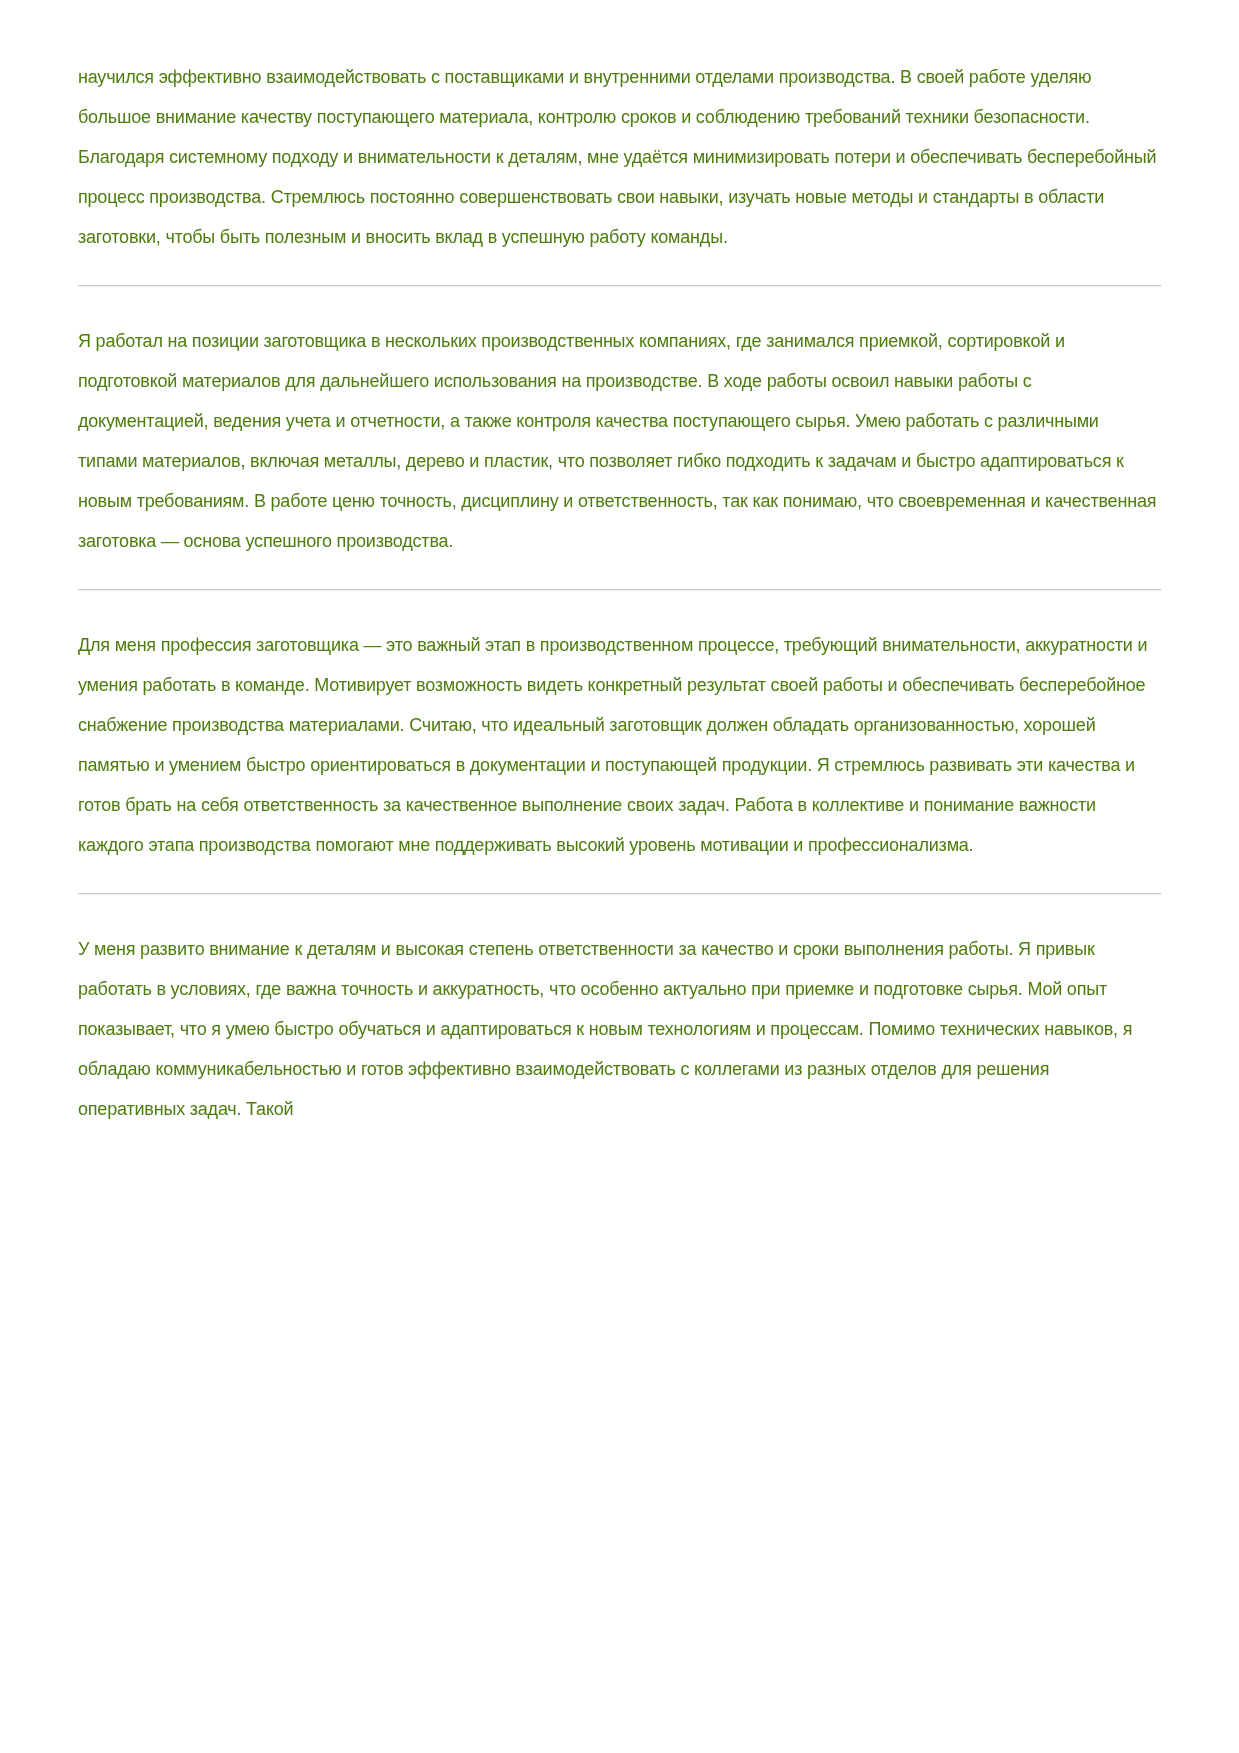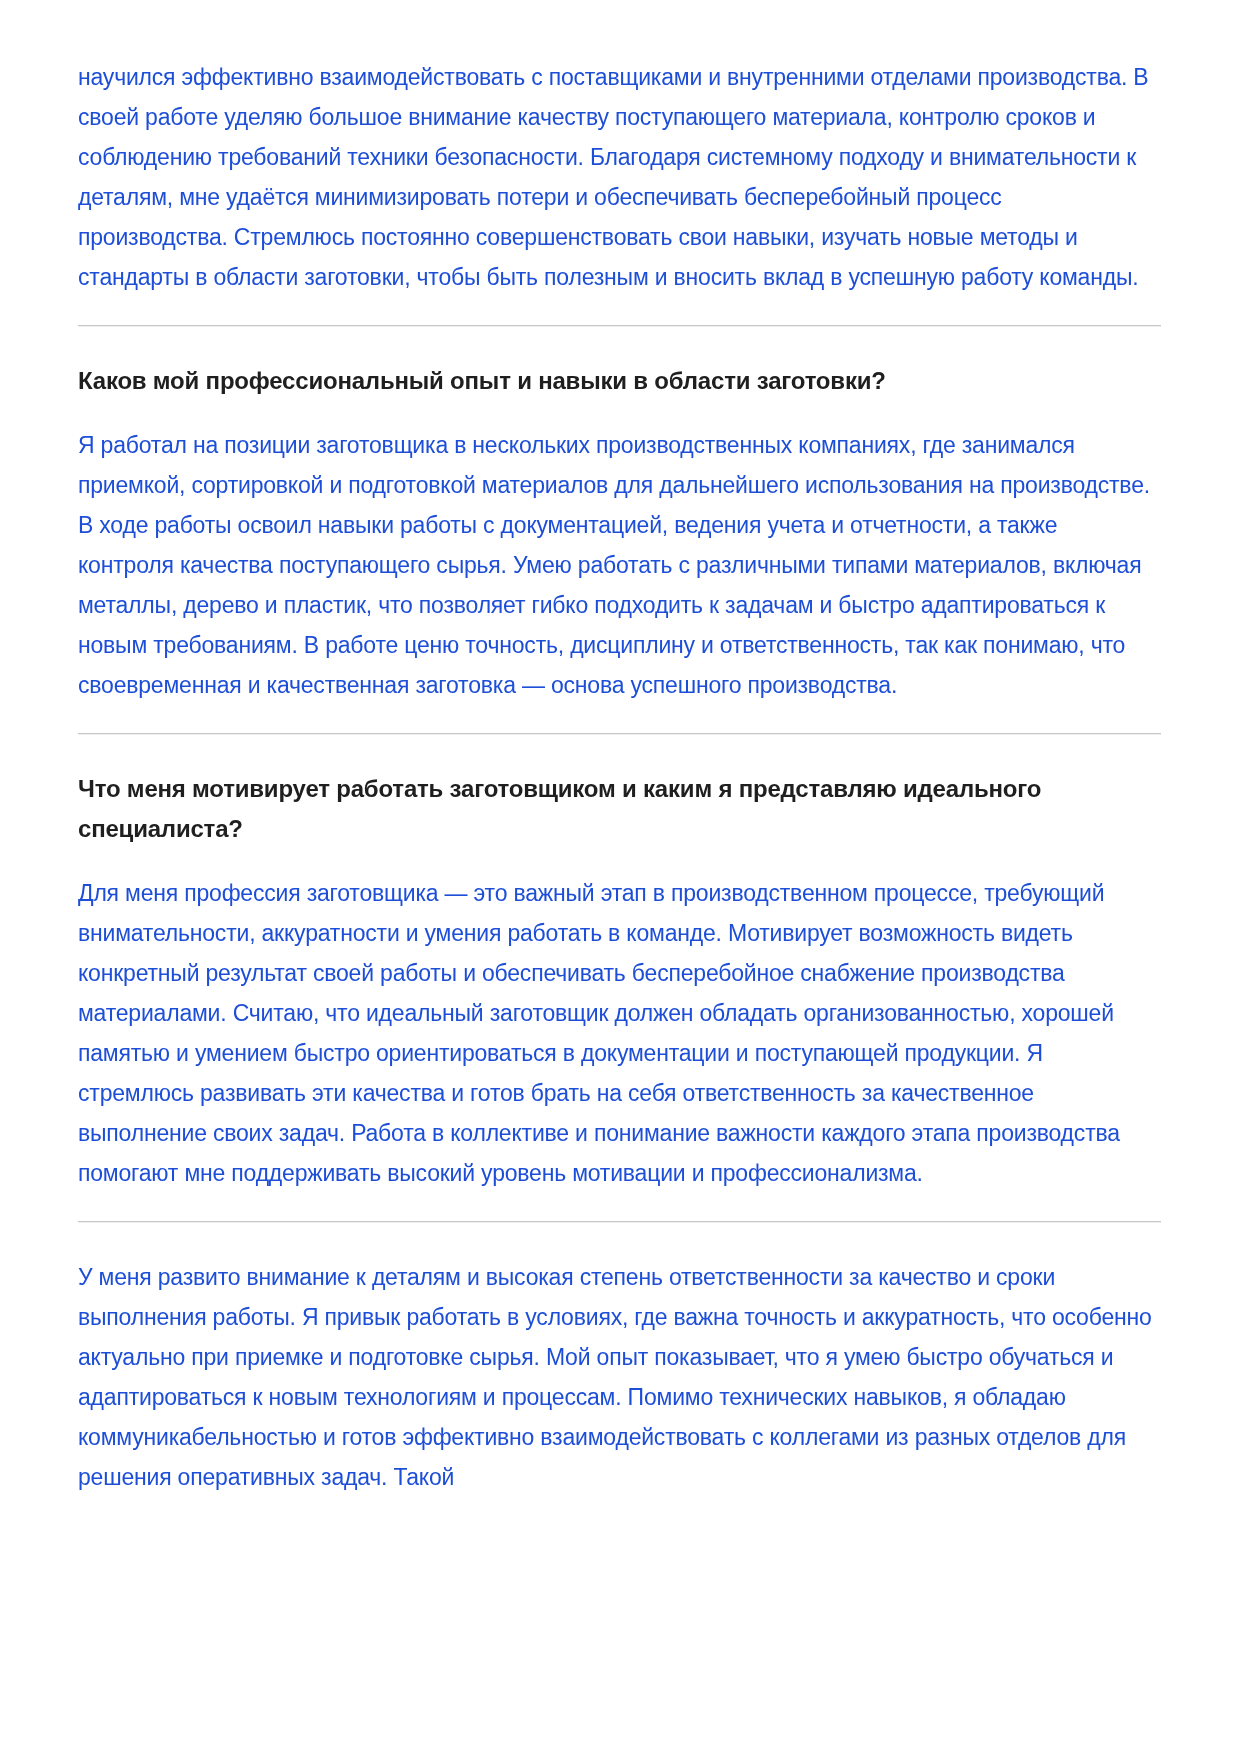--- a/index.html
+++ b/index.html
@@ -12,24 +12,24 @@
     height: 1753px;
     overflow: hidden;
     font-family: "Liberation Sans", "DejaVu Sans", sans-serif;
   }
   .page {
     box-sizing: border-box;
     width: 1239px;
     padding: 57px 78px 0 78px;
   }
   .body-text {
-    font-size: 23px;
+    font-size: 18px;
     line-height: 40px;
     letter-spacing: -0.2px;
-    color: #1d4ed8;
+    color: #4d7c0f;
     margin: 0 4px 28px 0;
     max-width: 1085px;
   }
   .divider {
     border: none;
     border-top: 1px solid #c6c6c6;
     box-shadow: 0 1px 0 #efefef;
     height: 0;
     margin: 0 0 35px 0;
     max-width: 1083px;
@@ -46,27 +46,25 @@
 </style>
 </head>
 <body>
 
 <div class="page">
 
   <p class="body-text">научился эффективно взаимодействовать с поставщиками и внутренними отделами производства. В своей работе уделяю большое внимание качеству поступающего материала, контролю сроков и соблюдению требований техники безопасности. Благодаря системному подходу и внимательности к деталям, мне удаётся минимизировать потери и обеспечивать бесперебойный процесс производства. Стремлюсь постоянно совершенствовать свои навыки, изучать новые методы и стандарты в области заготовки, чтобы быть полезным и вносить вклад в успешную работу команды.</p>
 
   <hr class="divider">
 
-  <h2 class="question">Каков мой профессиональный опыт и навыки в области заготовки?</h2>
 
   <p class="body-text">Я работал на позиции заготовщика в нескольких производственных компаниях, где занимался приемкой, сортировкой и подготовкой материалов для дальнейшего использования на производстве. В ходе работы освоил навыки работы с документацией, ведения учета и отчетности, а также контроля качества поступающего сырья. Умею работать с различными типами материалов, включая металлы, дерево и пластик, что позволяет гибко подходить к задачам и быстро адаптироваться к новым требованиям. В работе ценю точность, дисциплину и ответственность, так как понимаю, что своевременная и качественная заготовка — основа успешного производства.</p>
 
   <hr class="divider">
 
-  <h2 class="question">Что меня мотивирует работать заготовщиком и каким я представляю идеального специалиста?</h2>
 
   <p class="body-text">Для меня профессия заготовщика — это важный этап в производственном процессе, требующий внимательности, аккуратности и умения работать в команде. Мотивирует возможность видеть конкретный результат своей работы и обеспечивать бесперебойное снабжение производства материалами. Считаю, что идеальный заготовщик должен обладать организованностью, хорошей памятью и умением быстро ориентироваться в документации и поступающей продукции. Я стремлюсь развивать эти качества и готов брать на себя ответственность за качественное выполнение своих задач. Работа в коллективе и понимание важности каждого этапа производства помогают мне поддерживать высокий уровень мотивации и профессионализма.</p>
 
   <hr class="divider">
 
 
   <p class="body-text">У меня развито внимание к деталям и высокая степень ответственности за качество и сроки выполнения работы. Я привык работать в условиях, где важна точность и аккуратность, что особенно актуально при приемке и подготовке сырья. Мой опыт показывает, что я умею быстро обучаться и адаптироваться к новым технологиям и процессам. Помимо технических навыков, я обладаю коммуникабельностью и готов эффективно взаимодействовать с коллегами из разных отделов для решения оперативных задач. Такой</p>
 
 </div>
 

